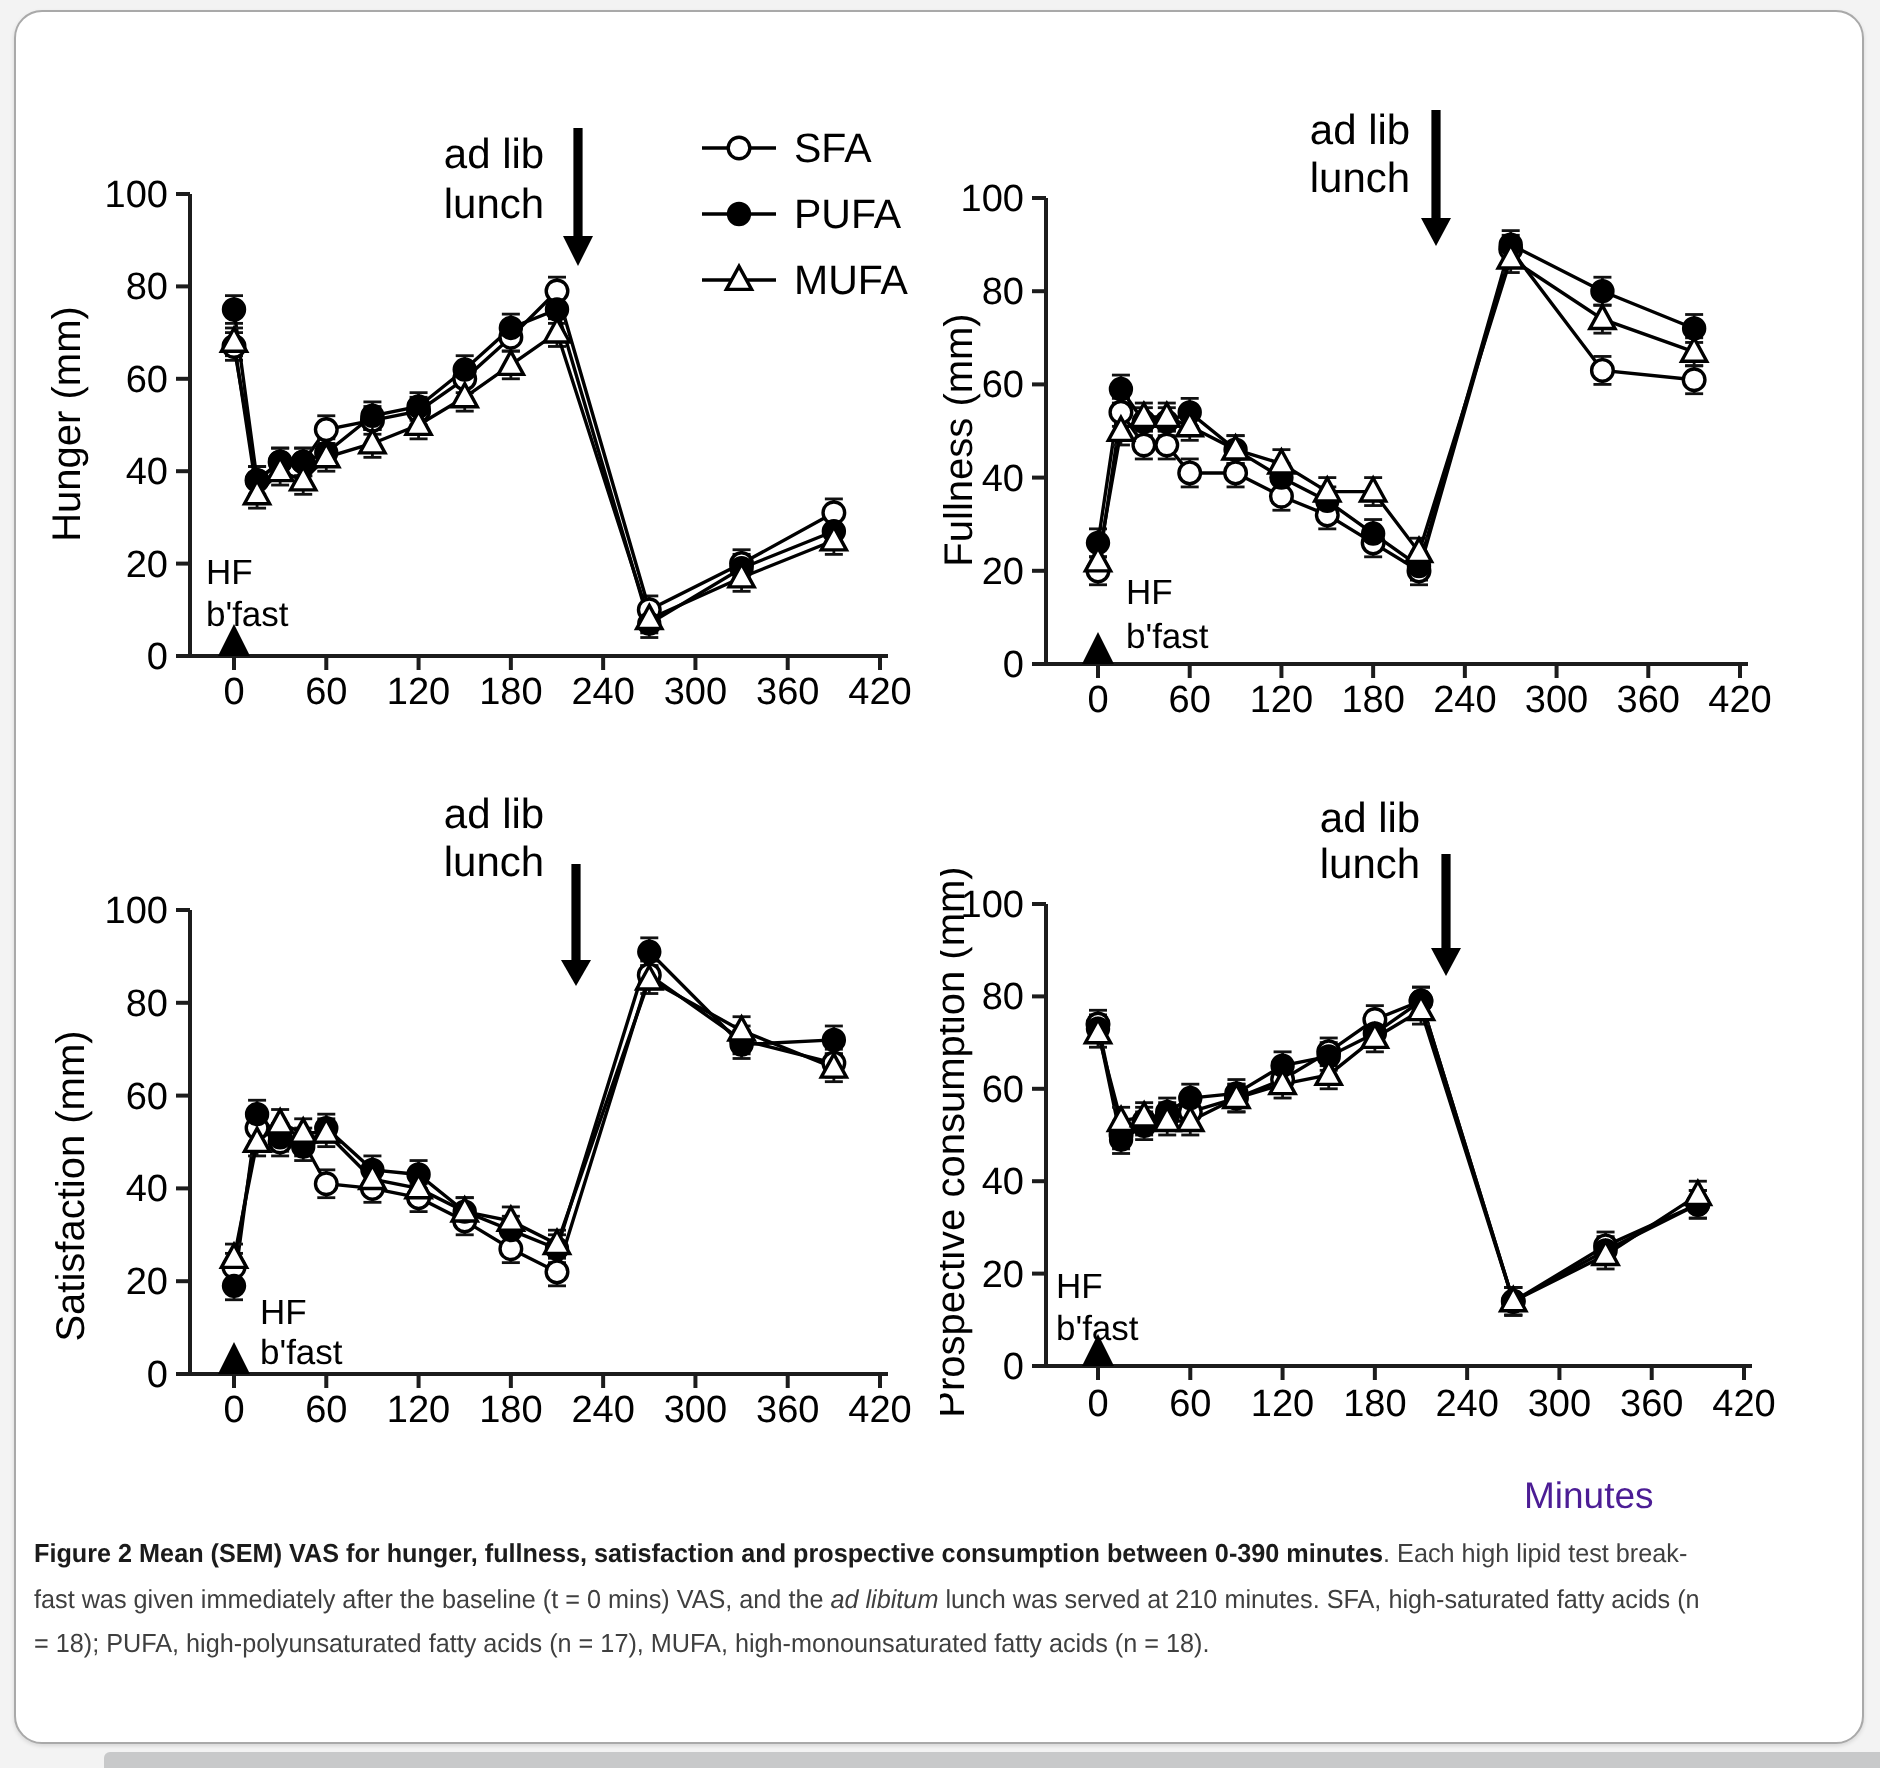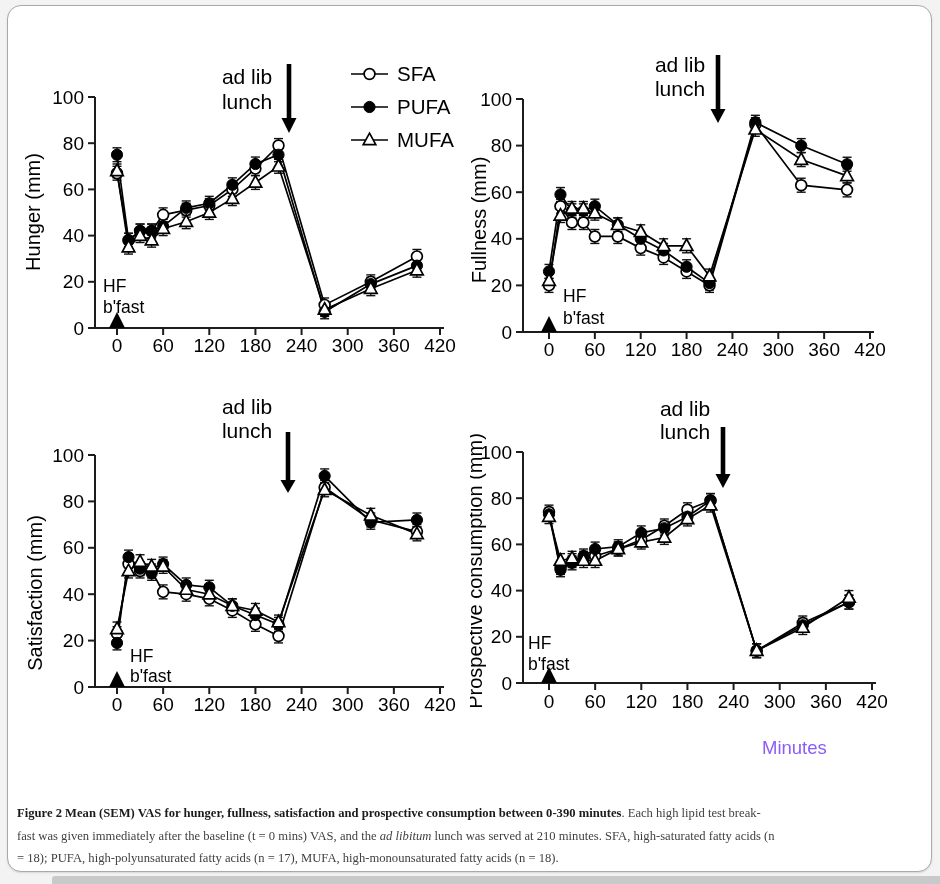--- a/index.html
+++ b/index.html
@@ -5,22 +5,22 @@
   html,body{margin:0;padding:0;}
   body{width:940px;height:884px;background:#f3f3f3;font-family:"Liberation Sans",sans-serif;}
   .page{position:relative;width:940px;height:884px;overflow:hidden;}
   .figure-box{position:absolute;left:7px;top:5px;width:923px;height:865px;background:#ffffff;
     border:1.5px solid #a9a9a9;border-radius:14px;box-shadow:0 1px 2px rgba(0,0,0,.12);}
   .panel{position:absolute;}
   .p0{left:0;top:0;width:470px;height:370px;}
   .p1{left:470px;top:0;width:470px;height:370px;}
   .p2{left:0;top:370px;width:470px;height:352px;}
   .p3{left:470px;top:370px;width:470px;height:352px;}
-  .minutes-label{position:absolute;left:762px;top:737px;font-size:18.5px;color:#8b5cf6;}
-  .caption{position:absolute;left:17px;top:802px;width:908px;font-family:Liberation Serif, serif;}
+  .minutes-label{position:absolute;left:762px;top:737px;font-size:18.5px;color:#4c1d95;}
+  .caption{position:absolute;left:17px;top:766px;width:908px;}
   .cap-line{white-space:nowrap;line-height:22.5px;font-size:13px;transform:scaleX(.97);transform-origin:left center;}
   .cap-line .b{font-weight:bold;color:#1b1b1b;}
   .cap-line .n{color:#3f3f3f;}
   .cap-line .i{font-style:italic;color:#3f3f3f;}
   .bottom-strip{position:absolute;left:52px;top:876px;width:888px;height:8px;background:#c8c9ca;border-radius:3px 0 0 0;}
   svg text{font-family:"Liberation Sans",sans-serif;}
 </style>
 </head>
 <body>
 

